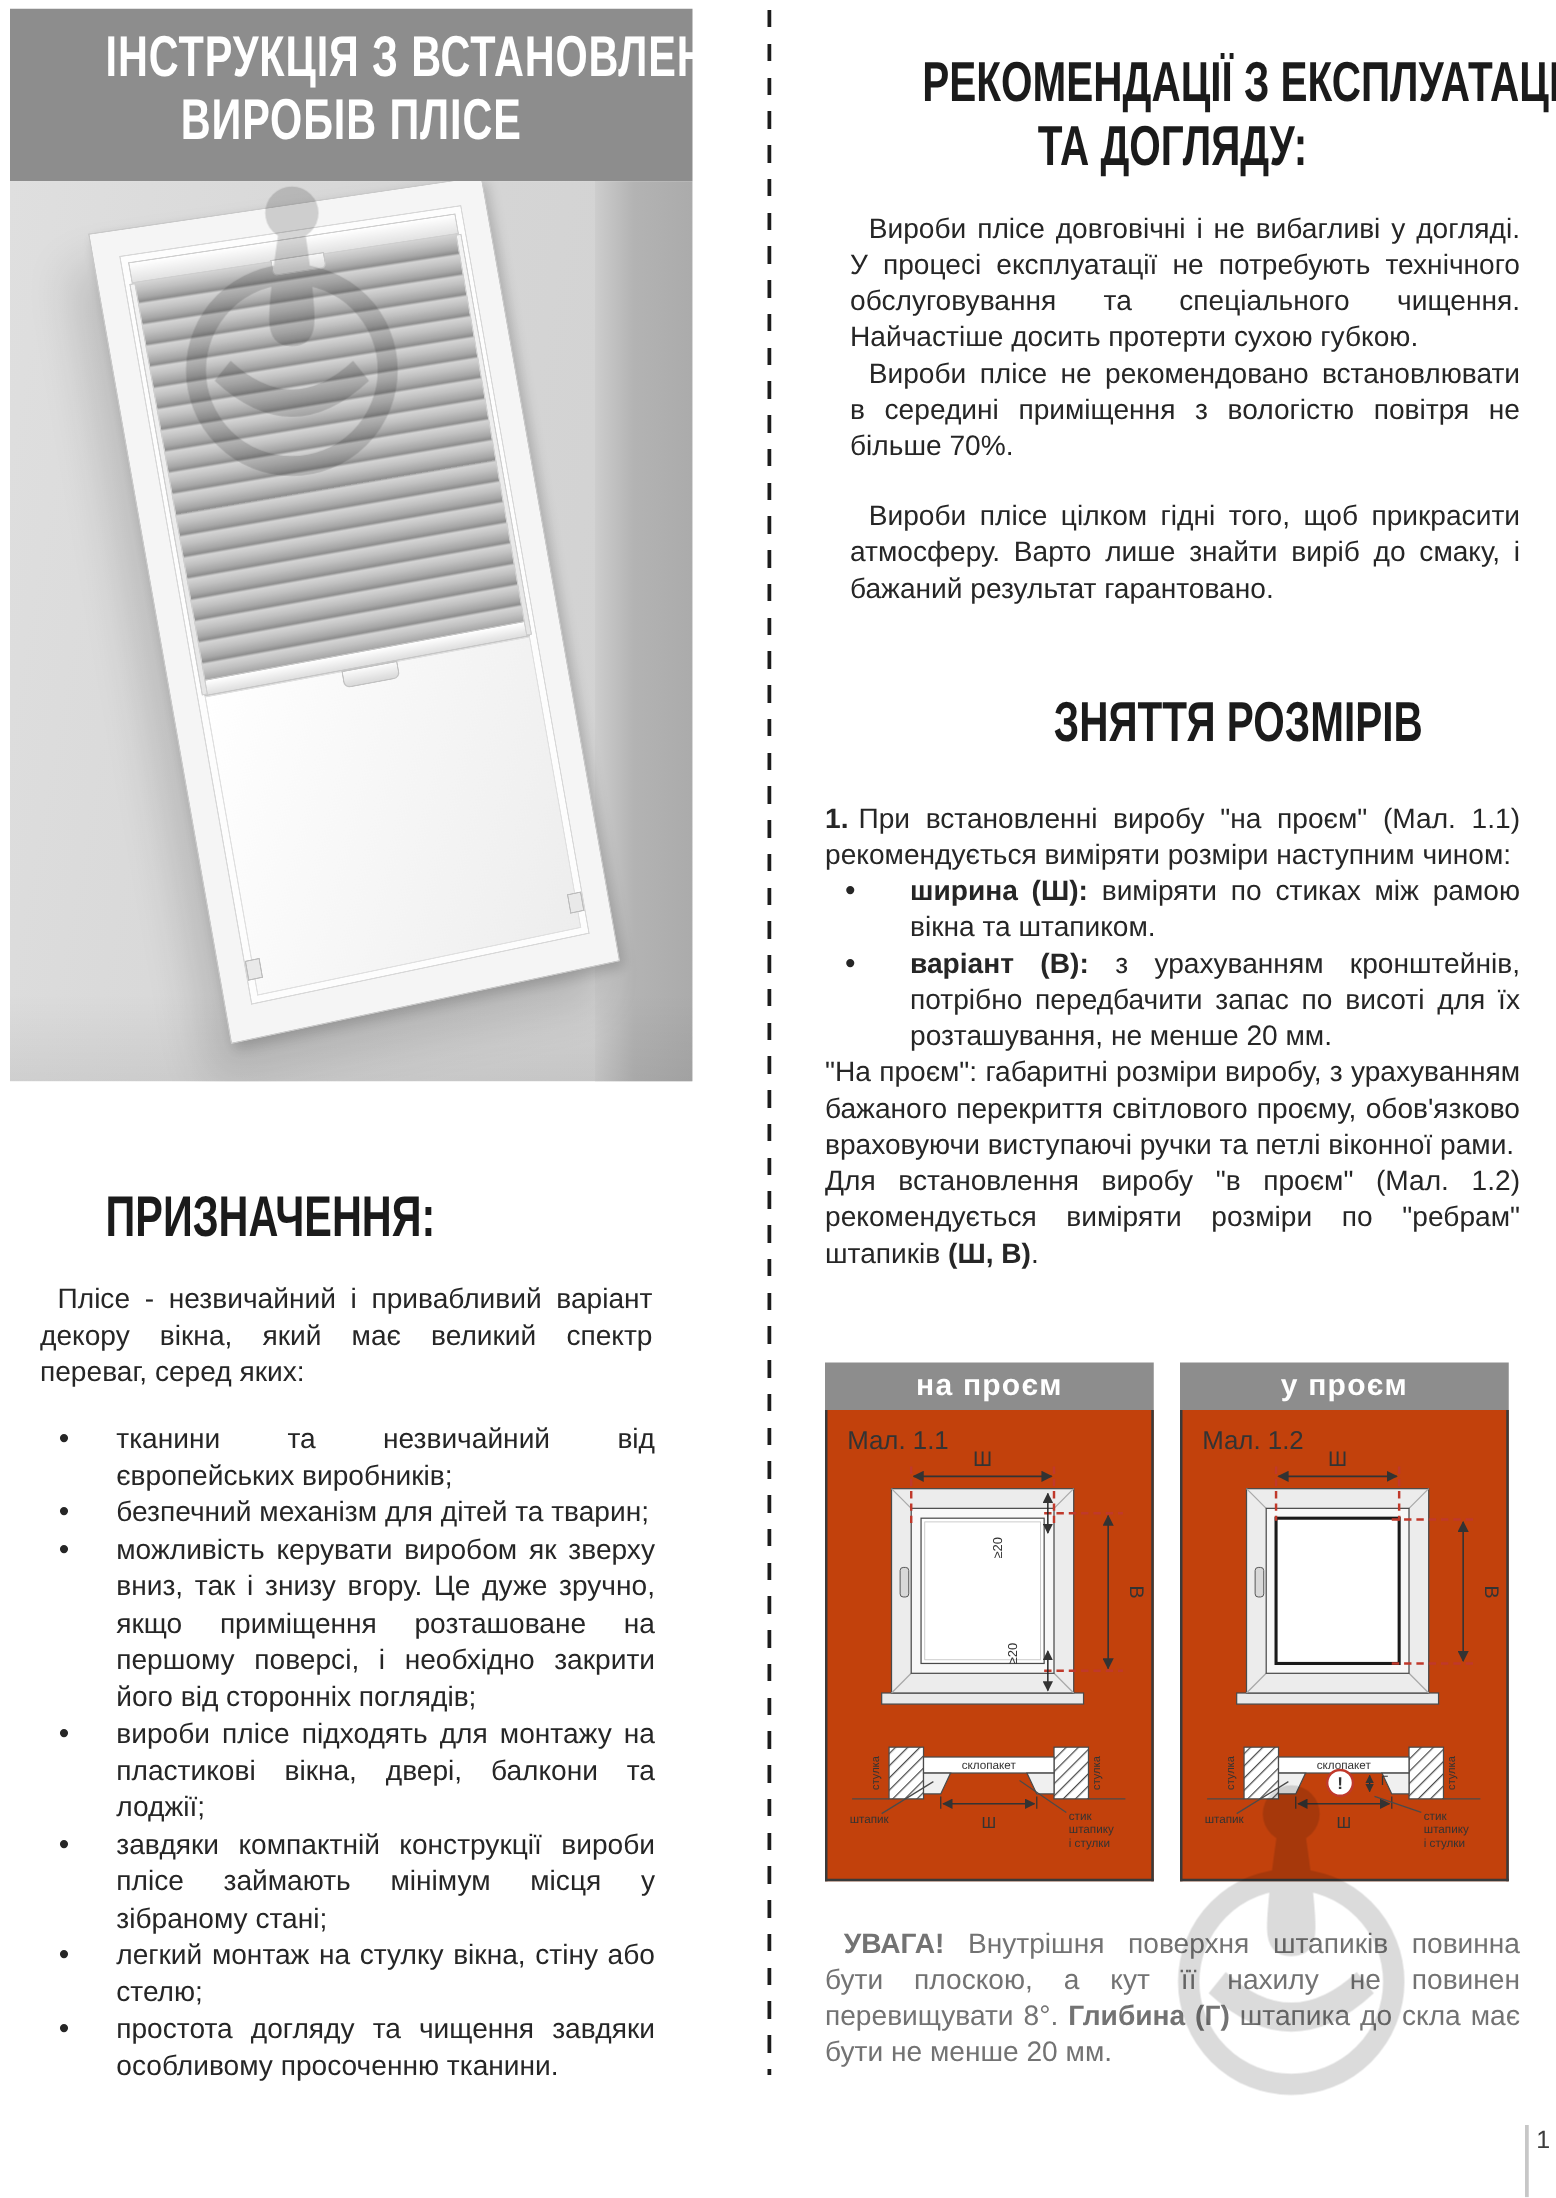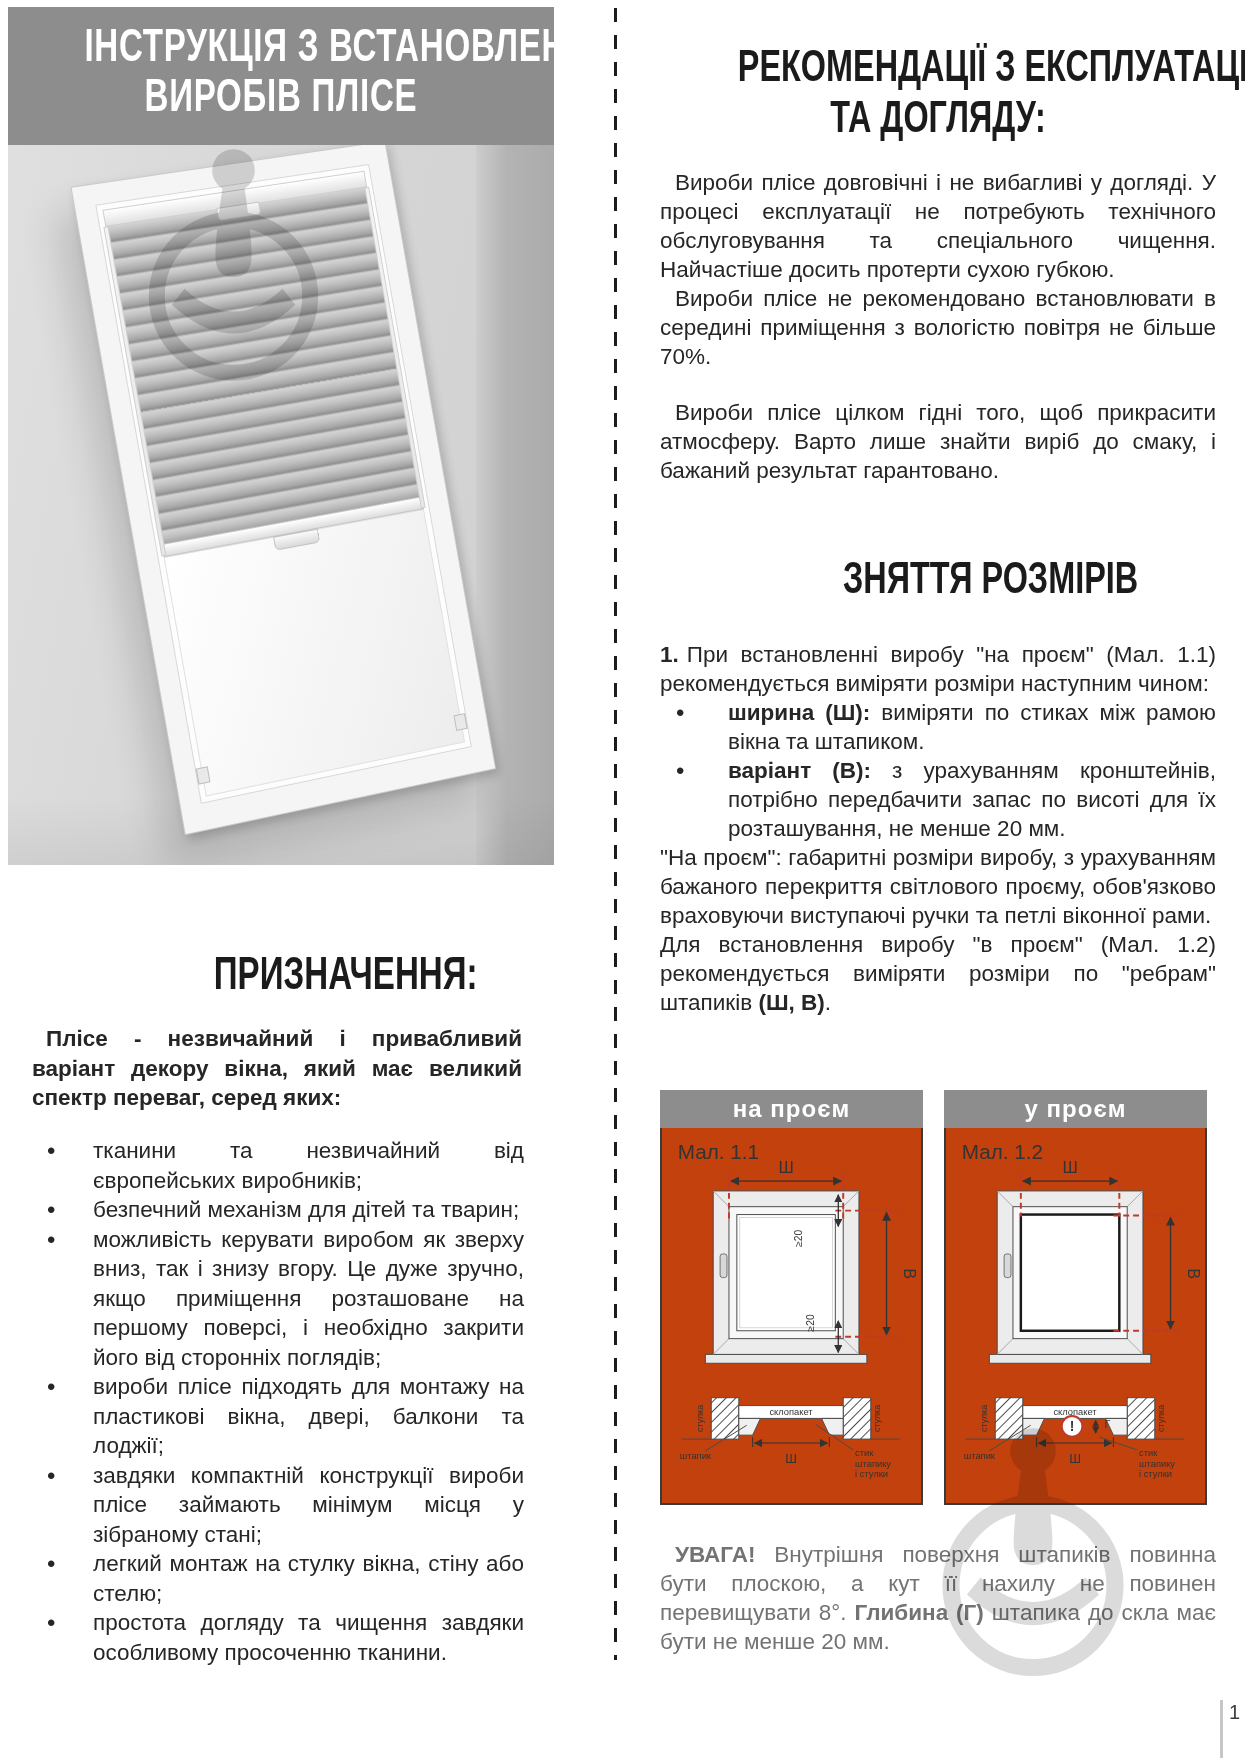--- a/index.html
+++ b/index.html
@@ -40,33 +40,33 @@
     background:linear-gradient(#fbfbfb,#d9d9d9); border:1px solid #c2c2c2; border-radius:0 0 5px 5px; z-index:3; }
   .glass { position:absolute; left:5px; right:5px; top:353px; bottom:5px;
     background:linear-gradient(115deg,#ffffff 0%, #f4f4f4 60%, #ededed 100%); border:1px solid #e0e0e0; }
   .bracket { position:absolute; width:12px; height:16px; background:#e9e9e9; border:1px solid #bdbdbd; z-index:5; }
   .bracket.bl { left:0px; bottom:18px; } .bracket.br { right:0px; bottom:18px; }
 
   .watermark { position:absolute; mix-blend-mode:multiply; opacity:.42; pointer-events:none; z-index:6; }
   .wm-photo { left:118px; top:2px; width:215px; height:245px; }
   .wm-body  { left:918px; top:1426px; width:230px; height:262px; position:absolute; }
 
-  .lc-purpose-title { position:absolute; left:8px; top:946px; width:546px; text-align:right;
+  .lc-purpose-title { position:absolute; left:8px; top:946px; width:546px; text-align:left;
     font-weight:bold; font-size:46px; color:#1b1b1b; }
   .lc-intro { position:absolute; left:32px; top:1024px; width:490px; font-size:22.5px; line-height:29.5px;
-    text-align:justify; text-indent:14px; color:#262626;font-weight:bold; }
+    text-align:justify; text-indent:14px; color:#262626; }
   .lc-list { position:absolute; left:32px; top:1136px; width:492px; list-style:none; }
   .lc-list li { position:relative; padding-left:61px; font-size:22.5px; line-height:29.5px;
     text-align:justify; color:#262626; }
   .lc-list li::before { content:"•"; position:absolute; left:15px; top:0; font-size:24px; }
   .rc-care-title { position:absolute; left:660px; top:40px; width:556px; text-align:center;
     font-weight:bold; font-size:45px; line-height:51px; color:#1b1b1b; }
   .rc-care { position:absolute; left:660px; top:168px; width:556px; font-size:22.5px; line-height:29px;
     text-align:justify; color:#262626; }
-  .rc-care p { text-indent:15px; }
+  .rc-care p { text-indent:15px;margin-left:20px; }
   .rc-care p.sp { margin-top:27px; }
   .rc-meas-title { position:absolute; left:660px; top:552px; width:556px; text-align:right;
     font-weight:bold; font-size:45px; color:#1b1b1b; }
   .rc-meas { position:absolute; left:660px; top:640px; width:556px; font-size:22.5px; line-height:29px;
     text-align:justify; color:#262626; }
   .rc-meas b { font-weight:bold; }
   .rc-meas .stepnum { margin-right:8px; }
   .rc-meas ul { list-style:none; }
   .rc-meas li { position:relative; padding-left:68px; }
   .rc-meas li::before { content:"•"; position:absolute; left:16px; top:0; font-size:24px; }

